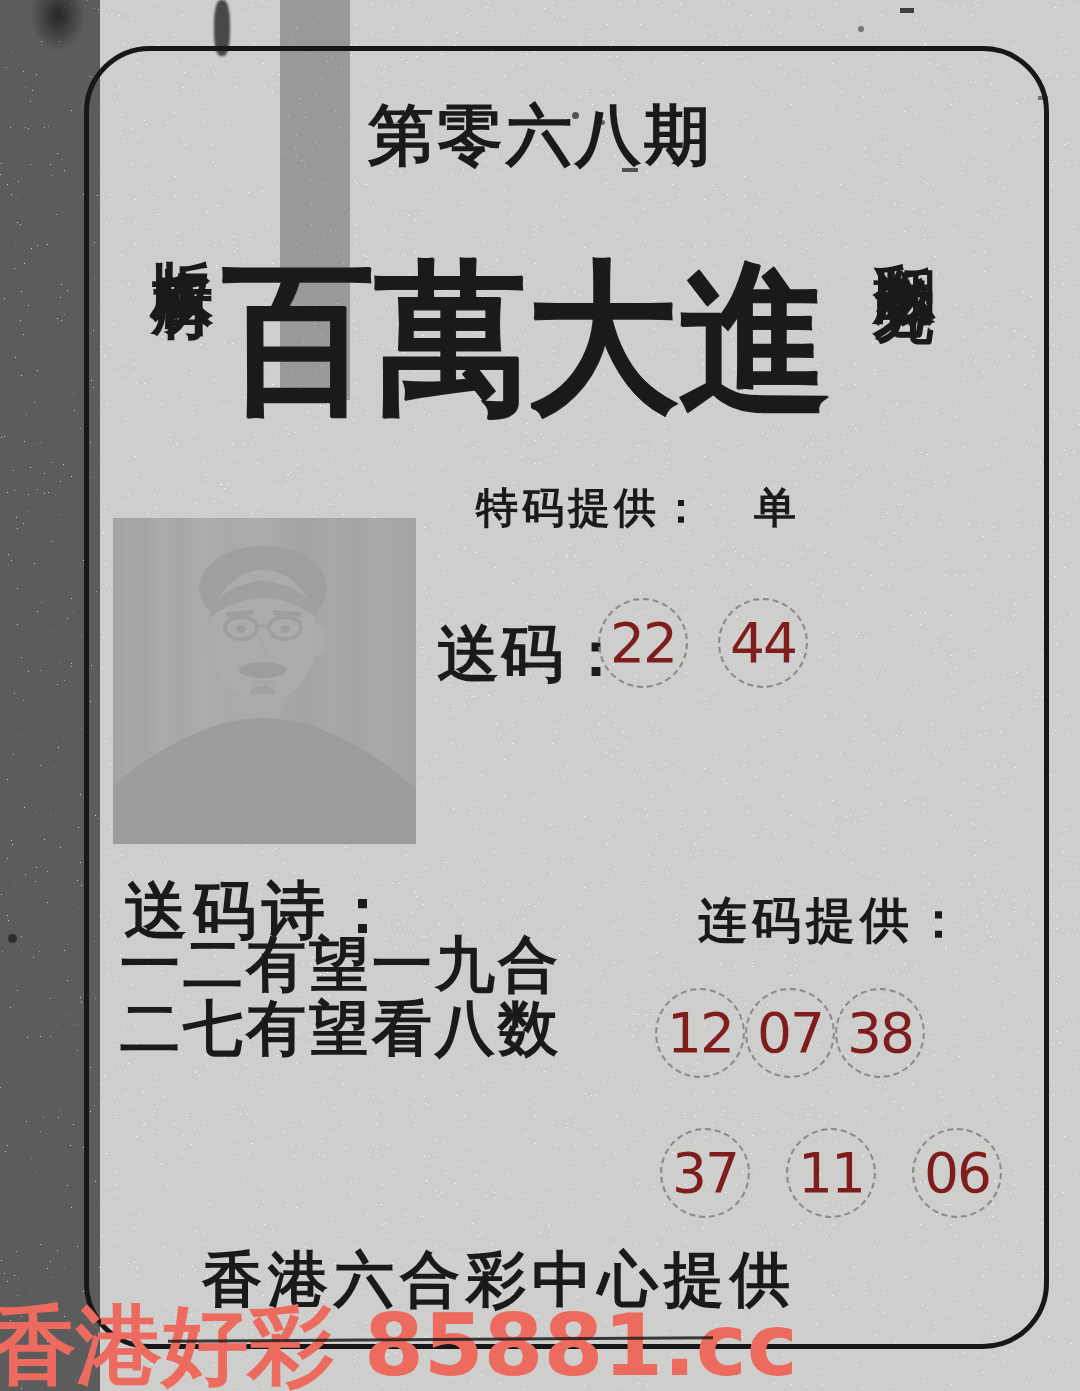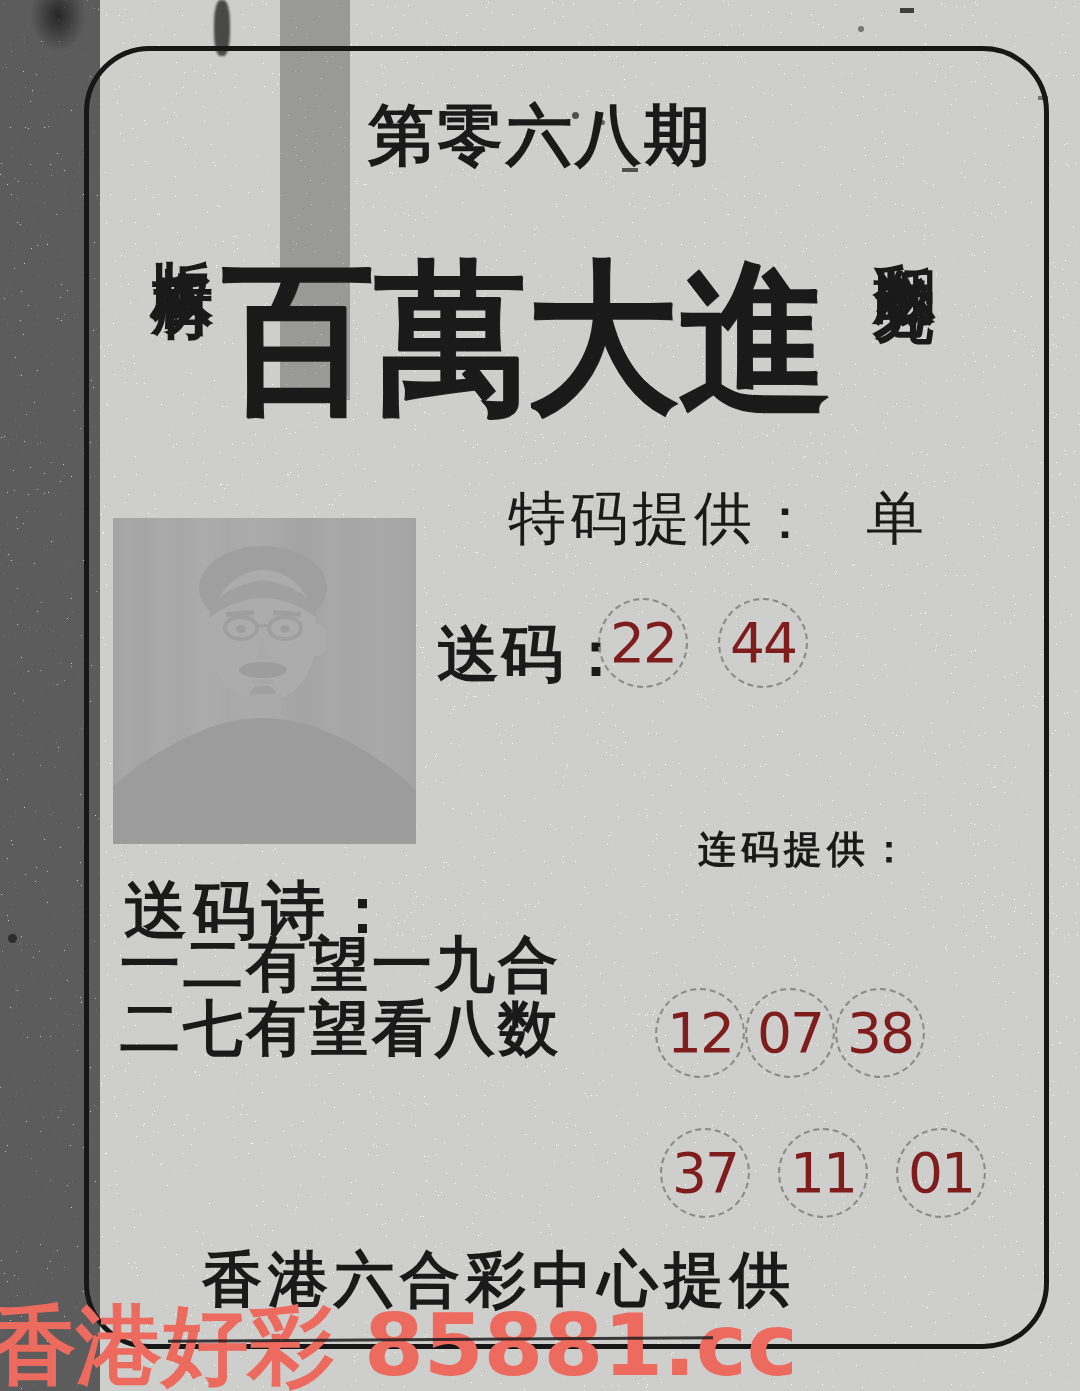--- a/index.html
+++ b/index.html
@@ -27,39 +27,39 @@
     font-size:62px; letter-spacing:6px; font-weight:600; white-space:nowrap;
   }
   .copy-left  { left:140px; top:212px; height:300px; }
   .copy-right { left:862px; top:212px; height:310px; }
   .main-title {
     left:222px; top:238px; width:625px;
     font-size:152px; font-weight:bold; letter-spacing:0px;
     white-space:nowrap; transform:scaleY(1.08);
     text-shadow:1px 1px 0 #222;
   }
-  .special-line { left:508px; top:480px; font-size:58px; font-weight:400; letter-spacing:4px; white-space:nowrap; }
+  .special-line { left:476px; top:480px; font-size:42px; font-weight:700; letter-spacing:4px; white-space:nowrap; }
   .special-line .gap { margin-left:48px; }
   .row-label { font-size:62px; font-weight:600; letter-spacing:2px; white-space:nowrap; }
   .send-label { left:437px; top:612px; }
   .zodiac-line { left:437px; top:742px; font-size:62px; font-weight:600; white-space:nowrap; }
   .zodiac-vals { margin-left:42px; word-spacing:38px; }
   .circles { display:flex; z-index:4; }
   .circles.c-top { left:598px; top:598px; gap:30px; }
   .circles.c-r1 { left:655px; top:988px; }
-  .circles.c-r2 { left:660px; top:1128px; gap:28px; }
+  .circles.c-r2 { left:660px; top:1128px; gap:36px; }
   .circle {
     width:90px; height:90px; border:2px dashed #8a8a8a; border-radius:50%;
     display:flex; align-items:center; justify-content:center;
     font-family:"DejaVu Sans", sans-serif; font-size:55px; font-weight:500;
     color:#7f1d1d; letter-spacing:-2px;
   }
   .poem-label { left:124px; top:868px; font-size:63px; font-weight:700; letter-spacing:6px; white-space:nowrap; }
   .poem-lines { left:120px; top:932px; font-size:60px; font-weight:600; line-height:64px; letter-spacing:3px; white-space:nowrap; }
-  .series-label { left:698px; top:824px; font-size:38px; font-weight:600; letter-spacing:5px; white-space:nowrap;font-family:Liberation Mono, monospace; }
+  .series-label { left:698px; top:888px; font-size:49px; font-weight:600; letter-spacing:5px; white-space:nowrap;font-family:Liberation Mono, monospace; }
   .footer-line { left:202px; top:1240px; font-size:60px; font-weight:600; letter-spacing:6px; white-space:nowrap; }
   .watermark {
     left:-10px; top:1288px; z-index:5;
     font-family:"DejaVu Sans", sans-serif;
     font-size:86px; font-weight:900; letter-spacing:0px; white-space:nowrap;
   }
   .strike-line {
     left:168px; top:1338px; width:545px; height:3px;
     background:#1d1d1d; opacity:.85; transform:rotate(-0.35deg); z-index:6;
   }
@@ -199,21 +199,21 @@
 
   <div class="abs series-label">连码提供：</div>
   <div class="abs circles c-r1">
     <div class="circle">12</div>
     <div class="circle">07</div>
     <div class="circle">38</div>
   </div>
   <div class="abs circles c-r2">
     <div class="circle">37</div>
     <div class="circle">11</div>
-    <div class="circle">01</div>
+    <div class="circle">06</div>
   </div>
 
   <div class="abs footer-line">香港六合彩中心提供</div>
 
   <div class="abs watermark" style="color: rgb(237, 106, 94);">香港好彩 85881.cc</div>
   <div class="abs strike-line"></div>
 
 </div>
 
 </body></html>

